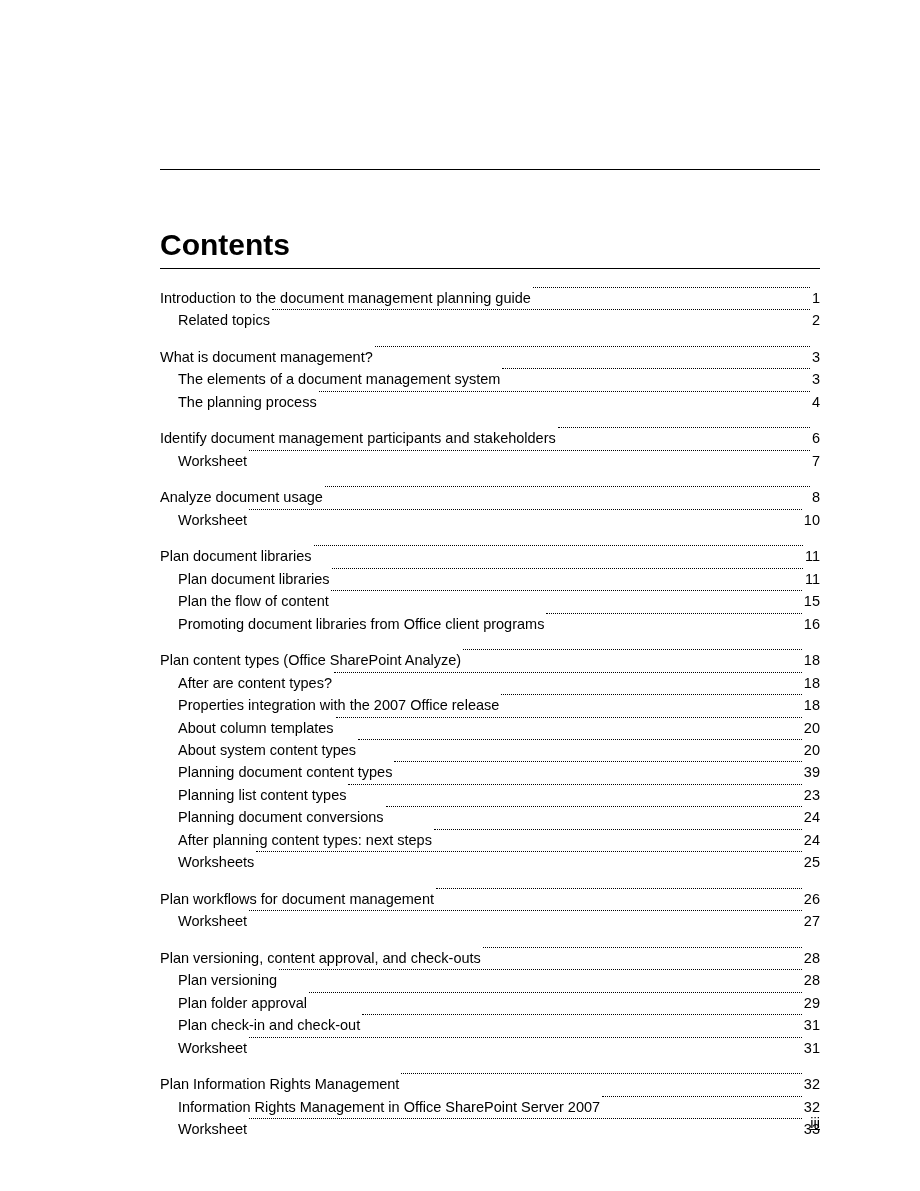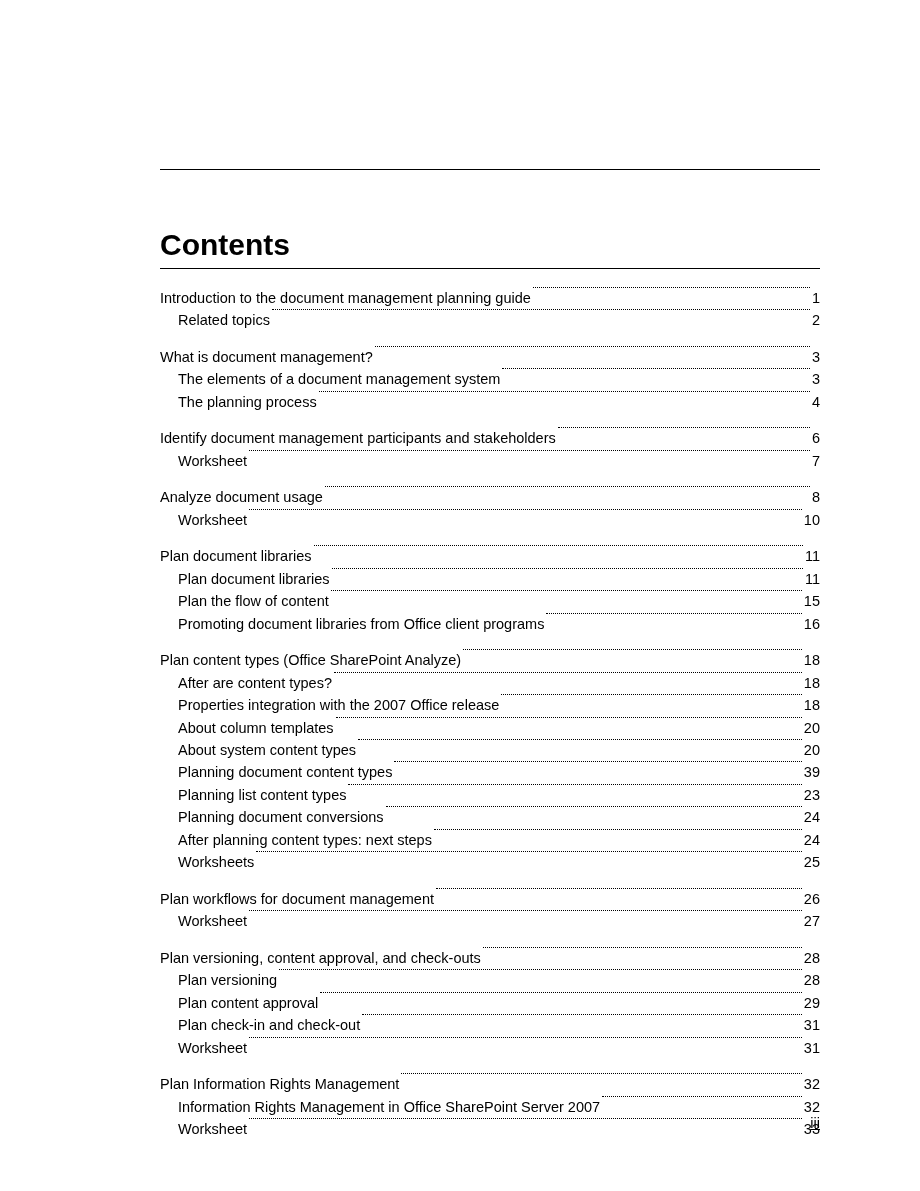--- a/index.html
+++ b/index.html
@@ -213,21 +213,21 @@
           <span class="toc-title">Plan versioning, content approval, and check-outs</span>
           <span class="toc-dots"></span>
           <span class="toc-page">28</span>
         </div>
         <div class="toc-line sub">
           <span class="toc-title">Plan versioning</span>
           <span class="toc-dots"></span>
           <span class="toc-page">28</span>
         </div>
         <div class="toc-line sub">
-          <span class="toc-title">Plan content approval</span>
+          <span class="toc-title">Plan folder approval</span>
           <span class="toc-dots"></span>
           <span class="toc-page">29</span>
         </div>
         <div class="toc-line sub">
           <span class="toc-title">Plan check-in and check-out</span>
           <span class="toc-dots"></span>
           <span class="toc-page">31</span>
         </div>
         <div class="toc-line sub">
           <span class="toc-title">Worksheet</span>

